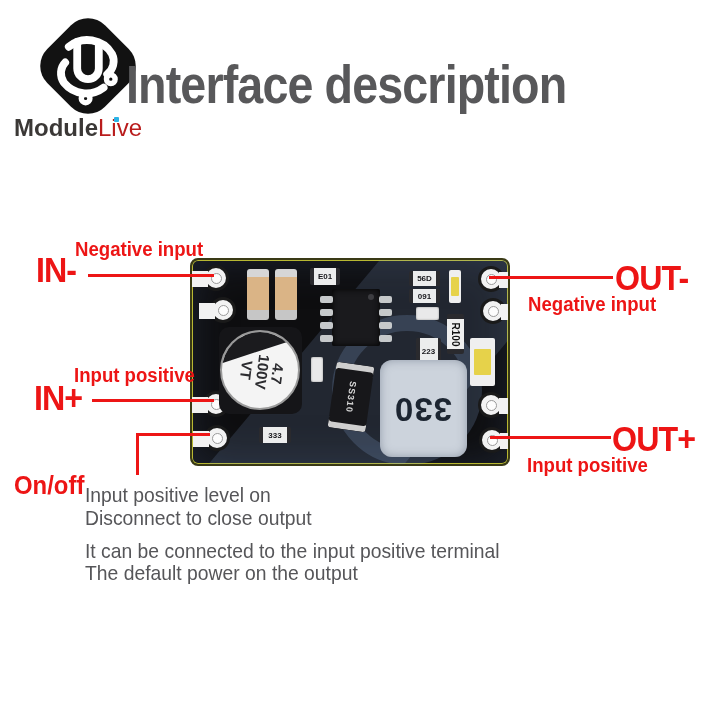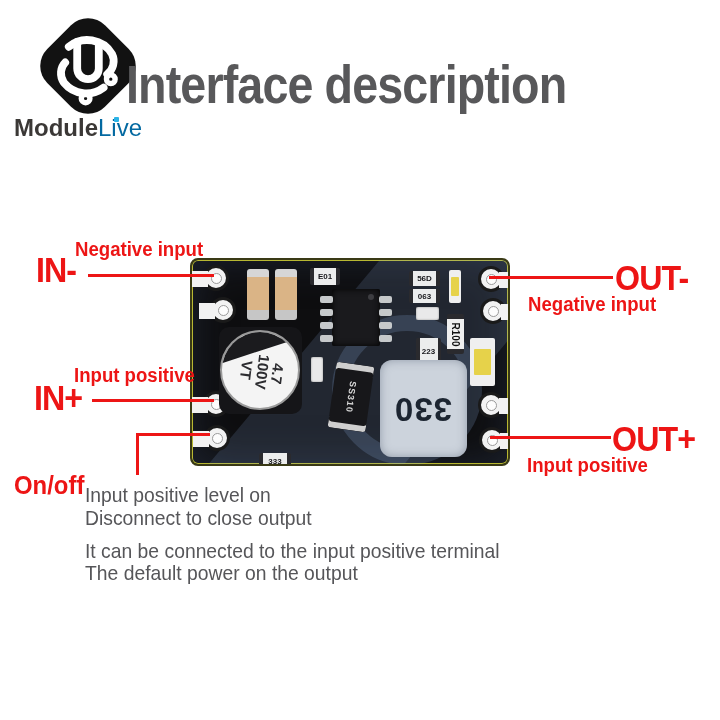--- a/index.html
+++ b/index.html
@@ -6,21 +6,21 @@
   html,body { background:#fff; }
   .stage {
     position:relative; width:720px; height:720px; background:#ffffff;
     font-family:"Liberation Sans", sans-serif; overflow:hidden;
   }
 
   
   .logo { position:absolute; left:28px; top:6px; width:120px; height:120px; }
   .brand { position:absolute; left:14px; top:114px; font-size:24px; letter-spacing:0; white-space:nowrap; }
   .brand .bold { font-weight:bold; color:#3b3836; }
-  .brand .light { font-weight:normal; color:#0369a1; }
+  .brand .light { font-weight:normal; color:#b91c1c; }
   .brand-dot { position:absolute; left:114px; top:117px; width:5px; height:5px; background:#2bb3e6; border-radius:1px; }
   .page-title {
     position:absolute; left:126px; top:54px; font-size:53px; font-weight:bold;
     color:#58585a; letter-spacing:-1px; transform:scaleX(0.88); transform-origin:left top; white-space:nowrap;
   }
 
   
   .pin { position:absolute; color:#ed1515; font-weight:bold; font-size:35px; letter-spacing:-1px;
          transform:scaleX(0.92); transform-origin:left top; white-space:nowrap; }
   .desc { position:absolute; color:#ed1515; font-weight:bold; font-size:20px;
@@ -152,21 +152,21 @@
     <div class="leg" style="left:128px; top:75px;"></div>
     <div class="leg" style="left:187px; top:36px;"></div>
     <div class="leg" style="left:187px; top:49px;"></div>
     <div class="leg" style="left:187px; top:62px;"></div>
     <div class="leg" style="left:187px; top:75px;"></div>
 
     <div class="smd" style="left:217px; top:11px; width:31px; height:15px;">
       <span>56D</span>
       </div>
     <div class="smd" style="left:217px; top:29px; width:31px; height:14px;">
-      <span>063</span>
+      <span>091</span>
       </div>
     <div class="led" style="left:257px; top:10px; width:12px; height:33px;">
         <span class="chip"></span>
       </div>
     <div class="wcomp" style="left:224px; top:47px; width:23px; height:13px;"></div>
     <div class="smd" style="left:224px; top:78px; width:25px; height:26px;">
       <span>223</span>
       </div>
     <div class="resistor">
       <span>R100</span>
@@ -185,21 +185,21 @@
       </span>
     </div>
 
     <div class="wcomp" style="left:119px; top:97px; width:12px; height:25px;"></div>
     <div class="diode">
       <span>SS310</span>
       </div>
     <div class="inductor">
       <span>330</span>
       </div>
-    <div class="smd" style="left:67px; top:167px; width:32px; height:16px;margin-top:26px;">
+    <div class="smd" style="left:67px; top:167px; width:32px; height:16px;">
       <span>333</span>
       </div>
   </div>
 
   <div class="redline" style="left:88px;  top:274px; width:126px; height:3px;"></div>
   <div class="redline" style="left:92px;  top:399px; width:122px; height:3px;"></div>
   <div class="redline" style="left:489px; top:276px; width:124px; height:3px;"></div>
   <div class="redline" style="left:490px; top:436px; width:121px; height:3px;"></div>
   <div class="redline" style="left:136px; top:433px; width:74px;  height:3px;"></div>
   <div class="redline" style="left:136px; top:433px; width:3px;   height:42px;"></div>

